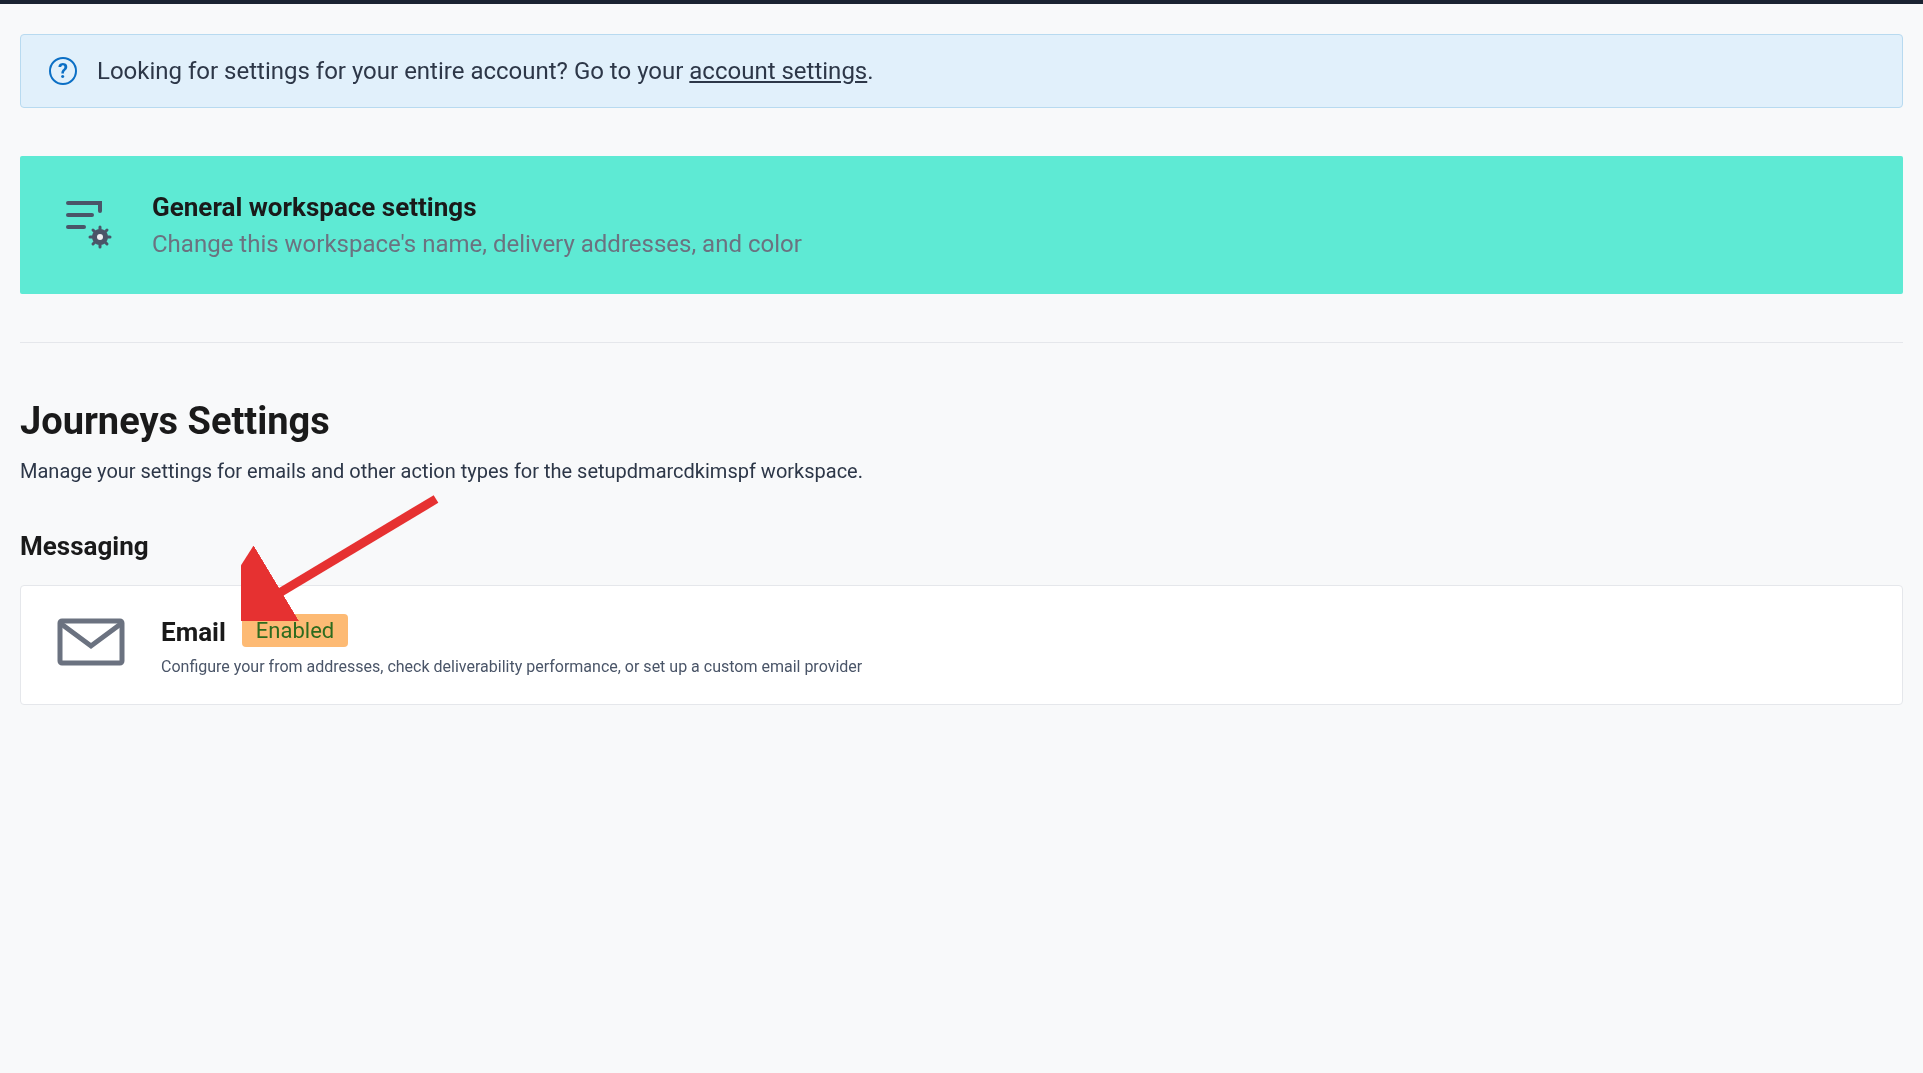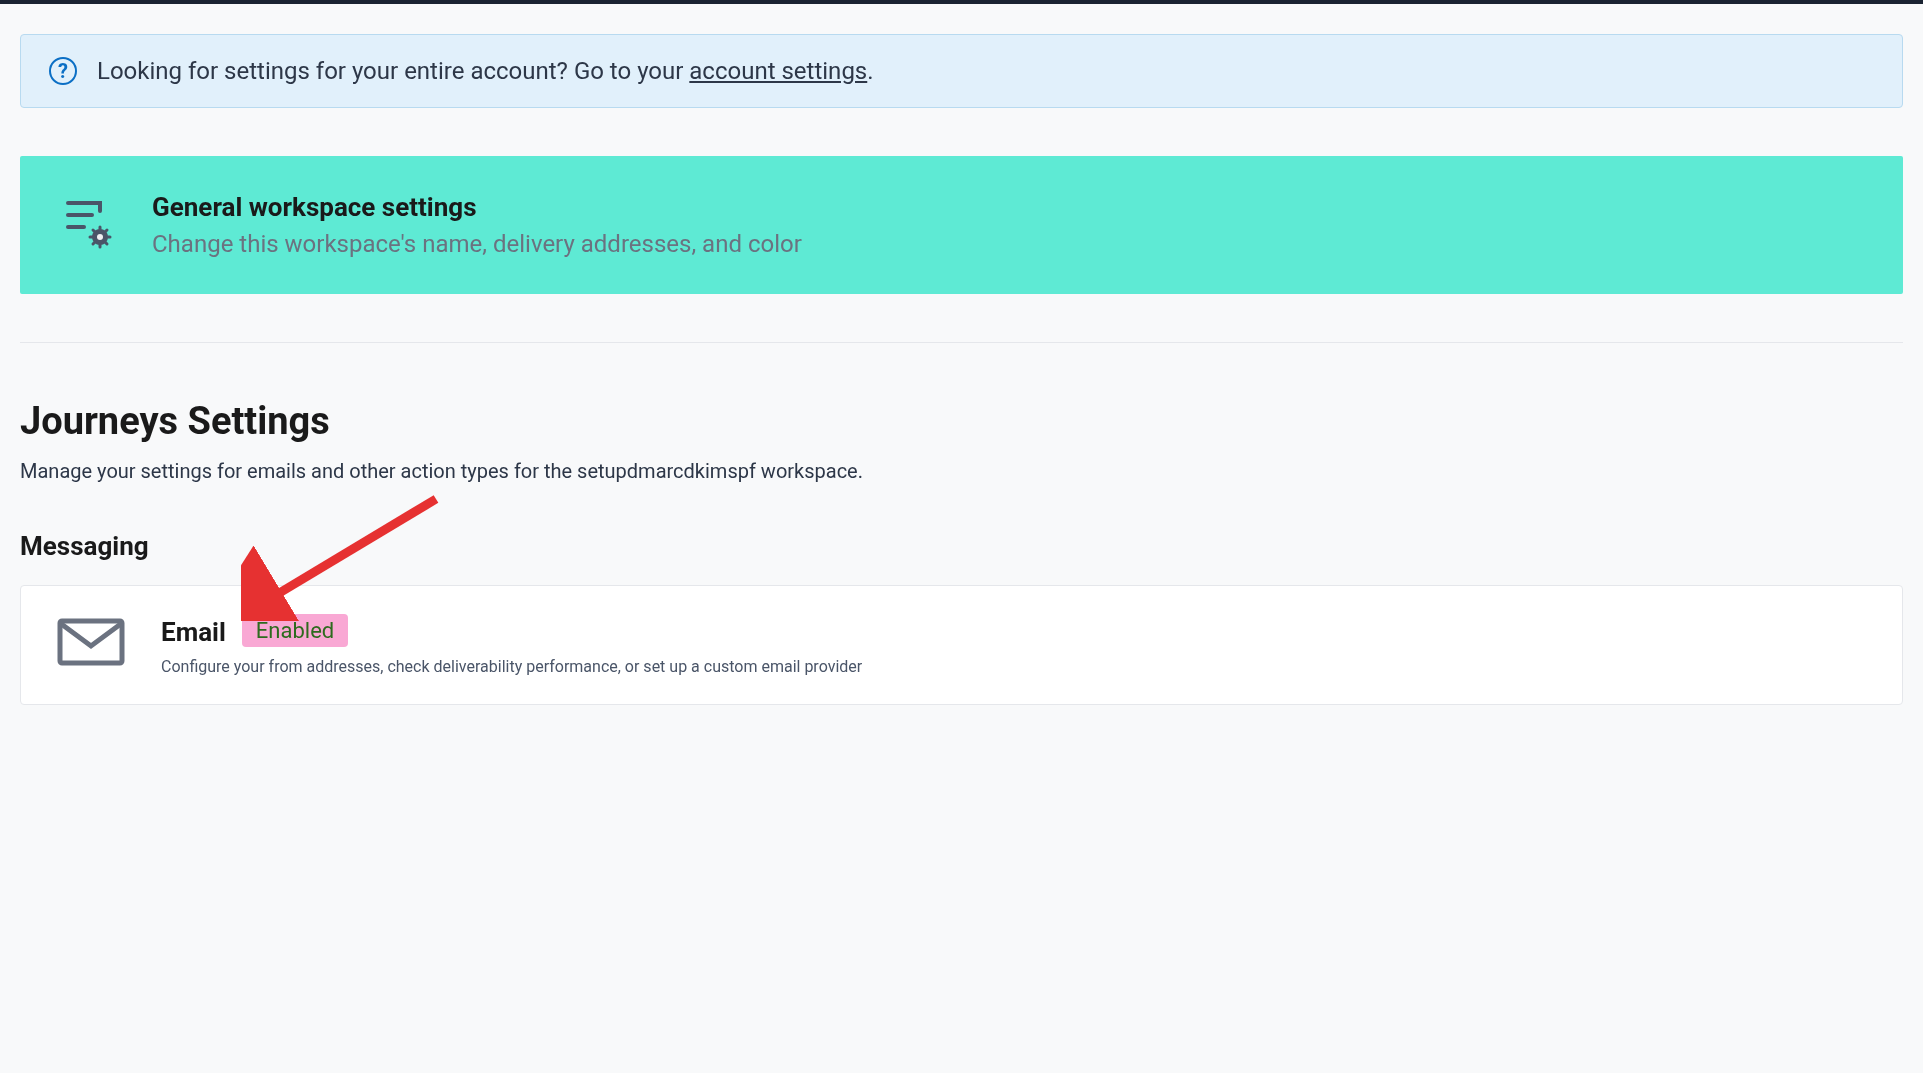--- a/index.html
+++ b/index.html
@@ -130,21 +130,21 @@
       align-items: flex-end;
       gap: 16px;
       margin-bottom: 10px;
     }
     .messaging-card-title {
       font-size: 26px;
       font-weight: 700;
       color: #1a1a1a;
     }
     .status-badge {
-      background: #f9a8d4;
+      background: #fdba74;
       color: #2d6b1e;
       padding: 4px 14px;
       border-radius: 4px;
       font-size: 22px;
       font-weight: 400;
     }
     .messaging-card-desc {
       font-size: 16px;
       color: #4a5568;
     }

